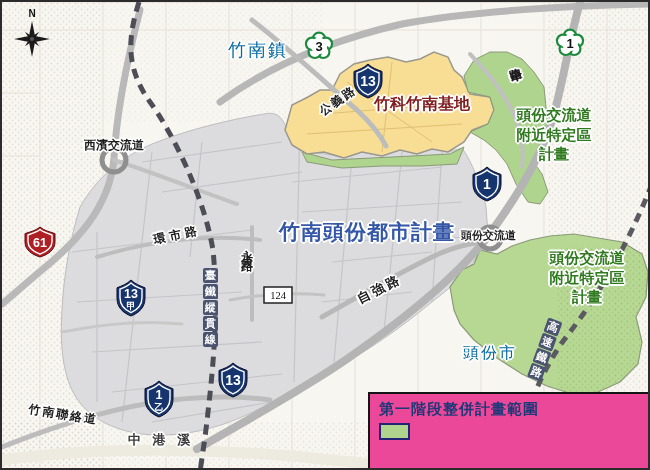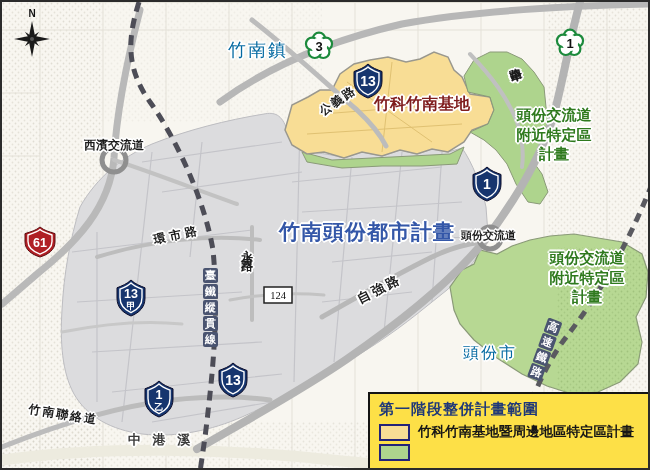--- a/index.html
+++ b/index.html
@@ -17,21 +17,21 @@
   .road{font-size:12px;font-weight:bold;}
   .vert{writing-mode:vertical-rl;text-orientation:upright;}
   .area-orange{color:#7f1d1d;font-weight:bold;font-size:16px;text-align:center;line-height:1.2;}
   .area-green{color:#2f7a1e;font-weight:bold;font-size:15px;text-align:center;line-height:1.3;}
   .area-blue{color:#3457a8;font-weight:bold;font-size:21px;letter-spacing:1px;}
   .railbox{display:flex;flex-direction:column;gap:1px;position:absolute;}
   .railbox span{width:15px;height:15px;background:#4a5470;color:#fff;font-size:11px;
     line-height:15px;text-align:center;border-radius:2px;font-weight:bold;}
   .shield{position:absolute;}
   .legend{position:absolute;left:366px;top:390px;width:282px;height:78px;
-    background:#fde047;border:2px solid #141414;box-sizing:border-box;padding:5px 9px;}
+    background:#ec4899;border:2px solid #141414;box-sizing:border-box;padding:5px 9px;}
   .legend-title{font-size:15px;font-weight:bold;color:#1f3878;margin:1px 0 4px 0;letter-spacing:1px;}
   .legend-row{display:flex;align-items:center;gap:8px;margin:3px 0;}
   .swatch{width:27px;height:13px;border:2px solid #232378;box-sizing:content-box;flex:none;}
   .sw-yellow{background:#f8dd95;}
   .sw-green{background:#aed48d;}
   .legend-label{font-size:13.5px;font-weight:bold;color:#161616;}
   .compass{position:absolute;left:10px;top:6px;text-align:center;}
   .compass .n{font-size:10px;font-weight:bold;color:#111;}
 </style>
 </head>
@@ -250,21 +250,17 @@
   <div class="shield" style="left:261px;top:284px;text-align:center;">
     <svg width="30" height="18" viewBox="0 0 30 18">
       <rect x="1" y="1" width="28" height="16" fill="#ffffff" stroke="#222222" stroke-width="1.5"></rect>
       <text x="15" y="13" font-size="10.5" font-family="Liberation Serif, serif" fill="#111" text-anchor="middle">124</text>
     </svg>
   </div>
 
   <div class="legend">
     <div class="legend-title">第一階段整併計畫範圍</div>
     <div class="legend-row">
-      <span class="swatch sw-yellow"></span>
-      <span class="legend-label">竹科竹南基地暨周邊地區特定區計畫</span>
-    </div>
-    <div class="legend-row">
       <span class="swatch sw-green"></span>
     </div>
   </div>
 
 </div>
 
 </body></html>

